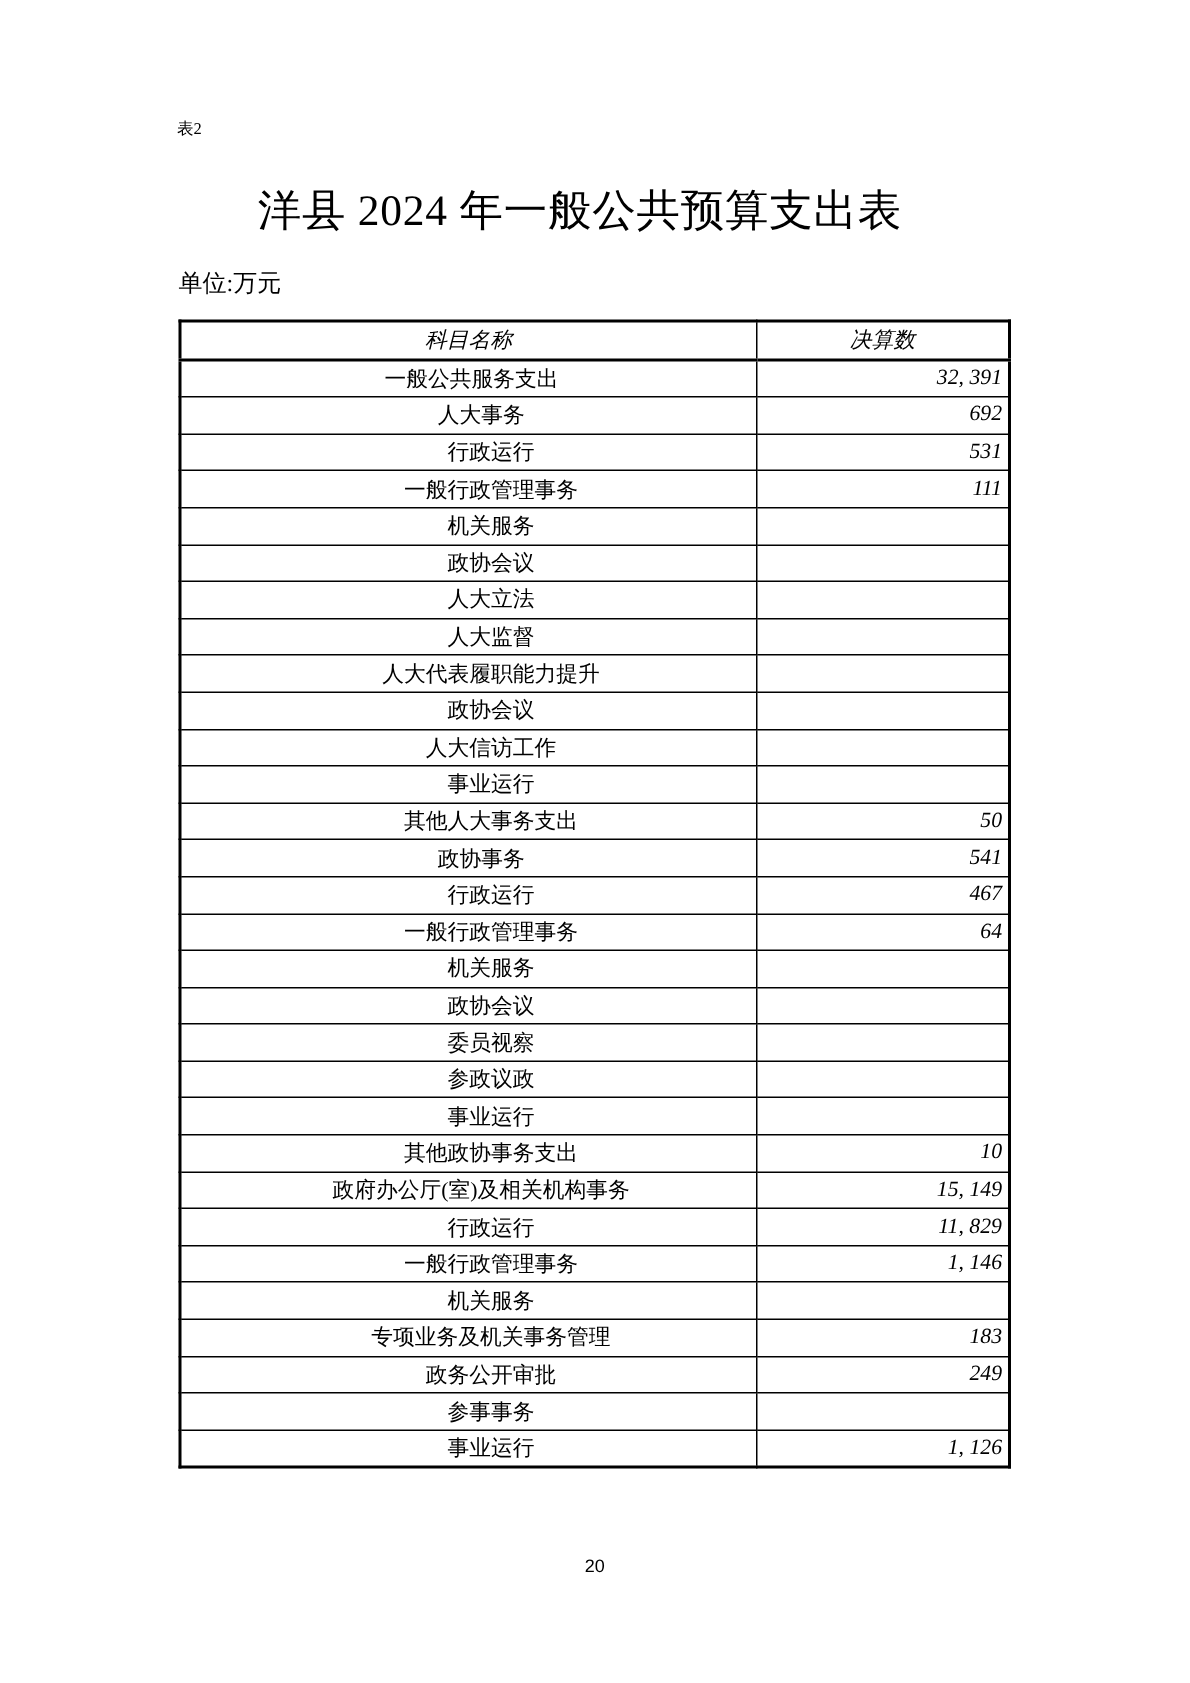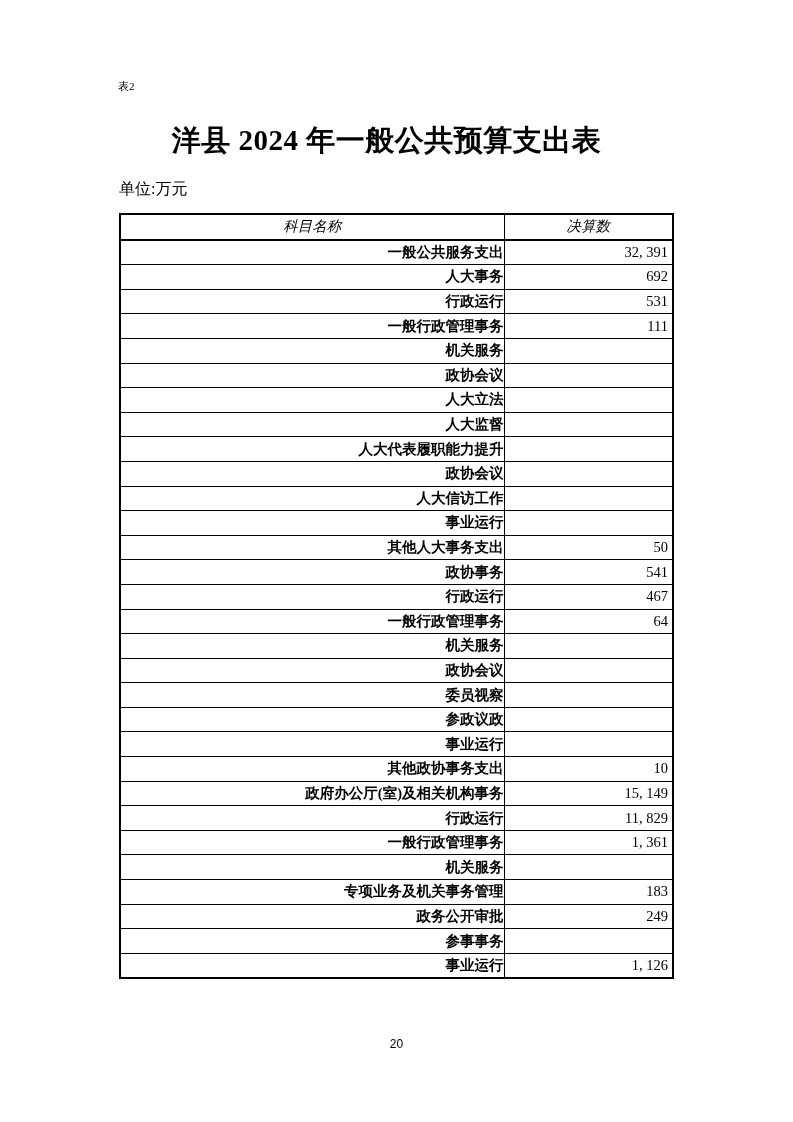--- a/index.html
+++ b/index.html
@@ -17,21 +17,21 @@
     font-size: 11px;
     line-height: 1.2;
   }
   .doc-title {
     position: absolute;
     left: 110px; top: 121px;
     width: 553px;
     margin: 0;
     text-align: center;
     font-size: 29px;
-    font-weight: bold;
+    font-weight: normal;
     letter-spacing: 0.5px;
     white-space: nowrap;
   }
   .unit-note {
     position: absolute;
     left: 119px; top: 179px;
     width: 519px;
     text-align: left;
     font-size: 16px;
   }
@@ -53,24 +53,24 @@
     overflow: hidden;
     white-space: nowrap;
   }
   .budget-table thead th {
     border-bottom: 2px solid #000;
     text-align: center;
     font-style: italic;
   }
   .col-subject { width: 384px; }
   .col-amount  { width: 169px; }
-  td.subject-cell { text-align: right; padding-left: 4px; font-weight: bold; }
+  td.subject-cell { text-align: center; padding-left: 4px; }
   td.subject-cell.indent-1 { padding-left: 17px; }
   td.subject-cell.indent-2 { padding-left: 30px; }
-  td.amount-cell { text-align: right; padding-right: 4px; }
+  td.amount-cell { text-align: right; padding-right: 4px; font-style: italic; }
   .page-number {
     position: absolute;
     left: 0; top: 1037px;
     width: 793px;
     text-align: center;
     font-size: 12px;
     font-family: "Liberation Sans", "DejaVu Sans", sans-serif;
   }
 </style>
 </head>
@@ -187,21 +187,21 @@
         <tr>
           <td class="subject-cell indent-1">政府办公厅(室)及相关机构事务</td>
           <td class="amount-cell">15, 149</td>
         </tr>
         <tr>
           <td class="subject-cell indent-2">行政运行</td>
           <td class="amount-cell">11, 829</td>
         </tr>
         <tr>
           <td class="subject-cell indent-2">一般行政管理事务</td>
-          <td class="amount-cell">1, 361</td>
+          <td class="amount-cell">1, 146</td>
         </tr>
         <tr>
           <td class="subject-cell indent-2">机关服务</td>
           <td class="amount-cell"></td>
         </tr>
         <tr>
           <td class="subject-cell indent-2">专项业务及机关事务管理</td>
           <td class="amount-cell">183</td>
         </tr>
         <tr>

